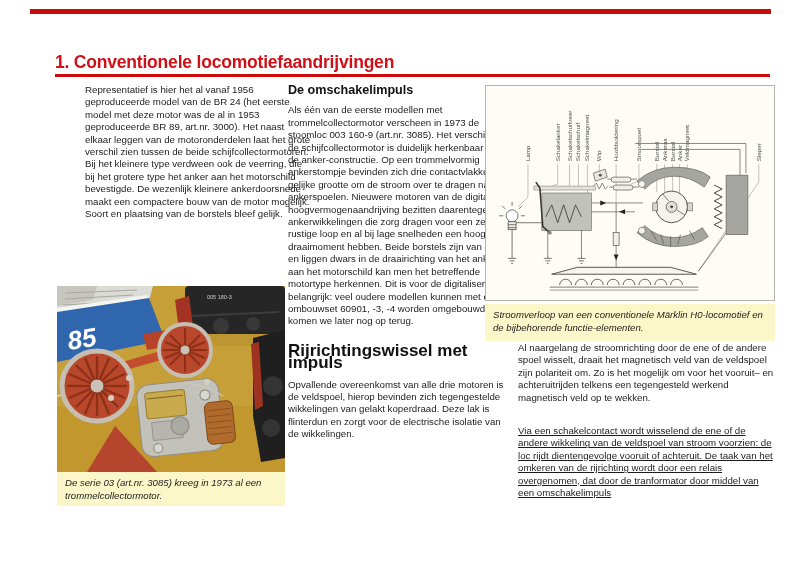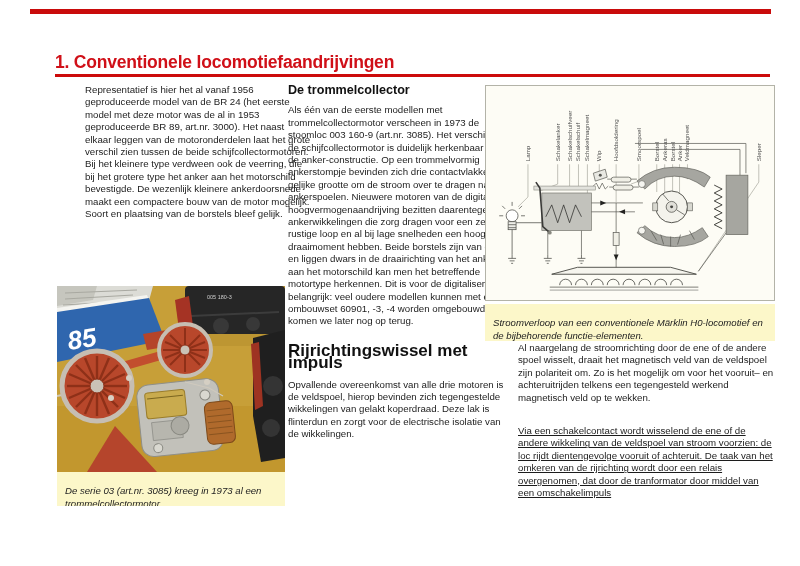--- a/index.html
+++ b/index.html
@@ -8,21 +8,21 @@
   .topbar{position:absolute;left:30px;top:9px;width:741px;height:5px;background:#c90b0b;}
   .page-title{position:absolute;left:55px;top:52px;width:715px;font-size:17.5px;font-weight:bold;color:#d01018;letter-spacing:-0.2px;}
   .title-rule{position:absolute;left:55px;top:74px;width:715px;height:3px;background:#cc0a0a;}
   .bodytext{font-size:9.7px;line-height:12.4px;color:#1c1c1c;}
   .col-left{position:absolute;left:57px;top:84px;width:226px;margin-left:28px;}
   .col-mid{position:absolute;left:288px;top:84px;width:226px;}
   .col-mid h2{margin:0 0 8px 0;font-size:12.6px;font-weight:bold;color:#111;}
   .col-mid h3{margin:17px 0 9px 0;font-size:17px;font-weight:bold;color:#111;}
   .col-mid p{margin:0;}
   .photo{position:absolute;left:57px;top:286px;width:228px;height:186px;}
-  .caption{background:#fcf7c9;font-style:italic;font-size:9.6px;line-height:12.5px;color:#222;padding:13px 8px;box-sizing:border-box;}
+  .caption{background:#fcf7c9;font-style:italic;font-size:9.6px;line-height:12.5px;color:#222;padding:5px 8px;box-sizing:border-box;}
   .photo-caption{position:absolute;left:57px;top:472px;width:228px;height:35px;}
   .diagram{position:absolute;left:485px;top:85px;width:290px;height:216px;background:#fdfcf5;border:1px solid #b3b3a8;box-sizing:border-box;}
   .diagram svg{display:block;width:100%;height:100%;}
   .diagram-caption{position:absolute;left:485px;top:304px;width:290px;height:37px;}
   .col-right-p1{position:absolute;left:518px;top:342px;width:258px;}
   .col-right-p2{position:absolute;left:518px;top:425px;width:258px;text-decoration:underline;}
   .footer{position:absolute;left:45px;top:511px;width:725px;height:17px;background:#c6c6c6;
           display:flex;align-items:center;font-size:9.5px;}
   .footer .pageno{margin-left:10px;color:#111;}
   .footer .center{margin-left:auto;color:#c70c0c;}
@@ -137,21 +137,21 @@
 
       <polygon points="58,140 100,186 30,186" fill="#b5452c"></polygon>
       <circle cx="72" cy="92" r="3" fill="#d5cfc3"></circle>
       <circle cx="150" cy="96" r="3" fill="#d5cfc3"></circle>
     </svg>
   </div>
 
   <div class="photo-caption caption">De serie 03 (art.nr. 3085) kreeg in 1973 al een trommelcollectormotor.</div>
 
   <div class="col-mid bodytext">
-    <h2>De trommelcollector</h2>
+    <h2>De omschakelimpuls</h2>
     <p>Als één van de eerste modellen met trommelcollectormotor verscheen in 1973 de stoomloc 003 160-9 (art.nr. 3085). Het verschil met de schijfcollectormotor is duidelijk herkenbaar aan de anker-constructie. Op een trommelvormig ankerstompje bevinden zich drie contactvlakken van gelijke grootte om de stroom over te dragen naar de ankerspoelen. Nieuwere motoren van de digitale hoogvermogenaandrijving bezitten daarentegen vijf ankerwikkelingen die zorg dragen voor een zeer rustige loop en al bij lage snelheden een hoog draaimoment hebben. Beide borstels zijn van grafiet en liggen dwars in de draairichting van het anker. Al aan het motorschild kan men het betreffende motortype herkennen. Dit is voor de digitalisering belangrijk: veel oudere modellen kunnen met een ombouwset 60901, -3, -4 worden omgebouwd. Hier komen we later nog op terug.</p>
     <h3>Rijrichtingswissel met impuls</h3>
     <p>Opvallende overeenkomst van alle drie motoren is de veldspoel, hierop bevinden zich tegengestelde wikkelingen van gelakt koperdraad. Deze lak is flinterdun en zorgt voor de electrische isolatie van de wikkelingen.</p>
   </div>
 
   <div class="diagram">
     <svg viewBox="0 0 290 216">
 
       <g>
         <text class="dlabel" transform="translate(44,76) rotate(-90)">Lamp</text>

